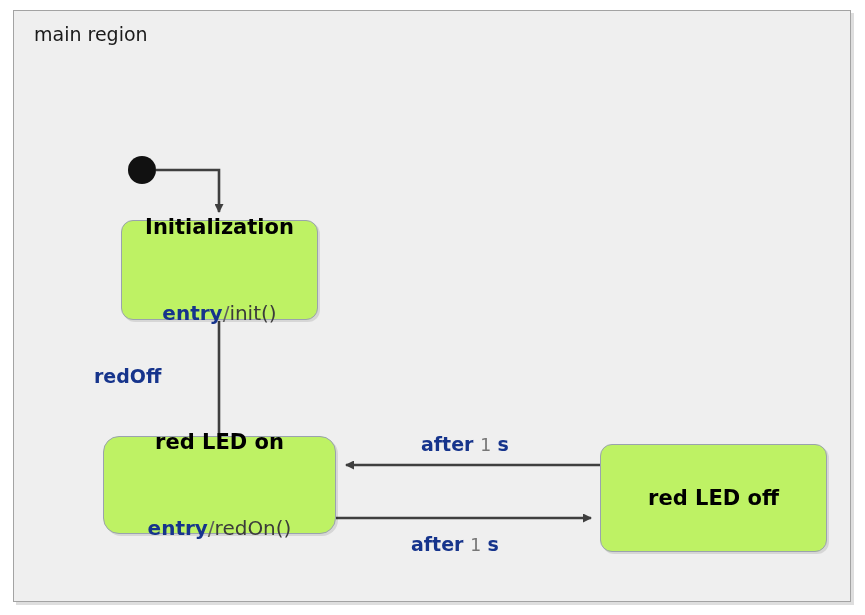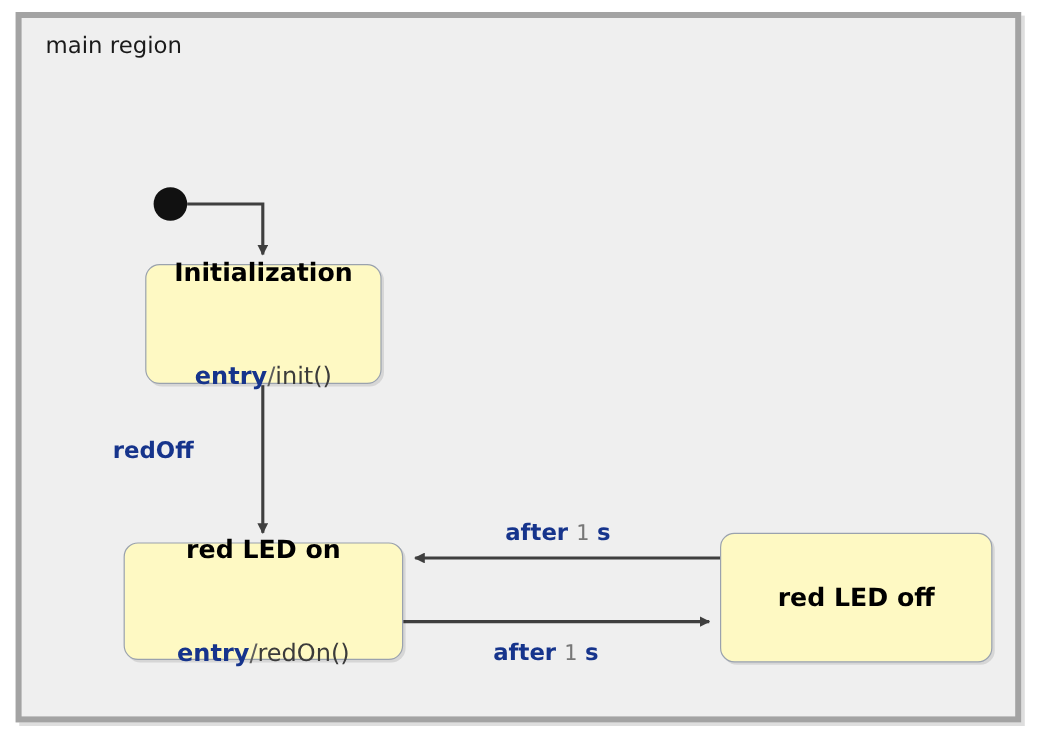--- a/index.html
+++ b/index.html
@@ -22,21 +22,21 @@
   }
 
   
   .region {
     position: absolute;
     left: 13px;
     top: 10px;
     width: 838px;
     height: 592px;
     background: #efefef;
-    border: 5px solid #a3a3a3;
+    border: 1px solid #a3a3a3;
     box-sizing: border-box;
     box-shadow: 3px 3px 0 0 rgba(0,0,0,0.13);
   }
   .region-title {
     position: absolute;
     left: 20px;
     top: 12px;
     font-size: 19px;
     color: #1a1a1a;
     font-family: "DejaVu Sans", sans-serif;
@@ -50,21 +50,21 @@
     top: 156px;
     width: 28px;
     height: 28px;
     border-radius: 50%;
     background: #111111;
   }
 
   
   .state {
     position: absolute;
-    background: #fef9c3;
+    background: #bef264;
     border: 1px solid #9aa2ae;
     border-radius: 12px;
     box-sizing: border-box;
     box-shadow: 2px 2px 0 0 rgba(0,0,0,0.10);
     display: flex;
     flex-direction: column;
     align-items: center;
     justify-content: center;
     gap: 42px;
   }
@@ -86,23 +86,24 @@
   .fn  { color: #3b3b3b; font-weight: normal; }
 
   #state-init {
     left: 121px;
     top: 220px;
     width: 197px;
     height: 100px;
   }
   #state-red-on {
     left: 103px;
-    top: 452px;
+    top: 436px;
     width: 233px;
     height: 98px;
+    border-radius: 16px;
   }
   #state-red-off {
     left: 600px;
     top: 444px;
     width: 227px;
     height: 108px;
   }
 
   
   .trans-label {

